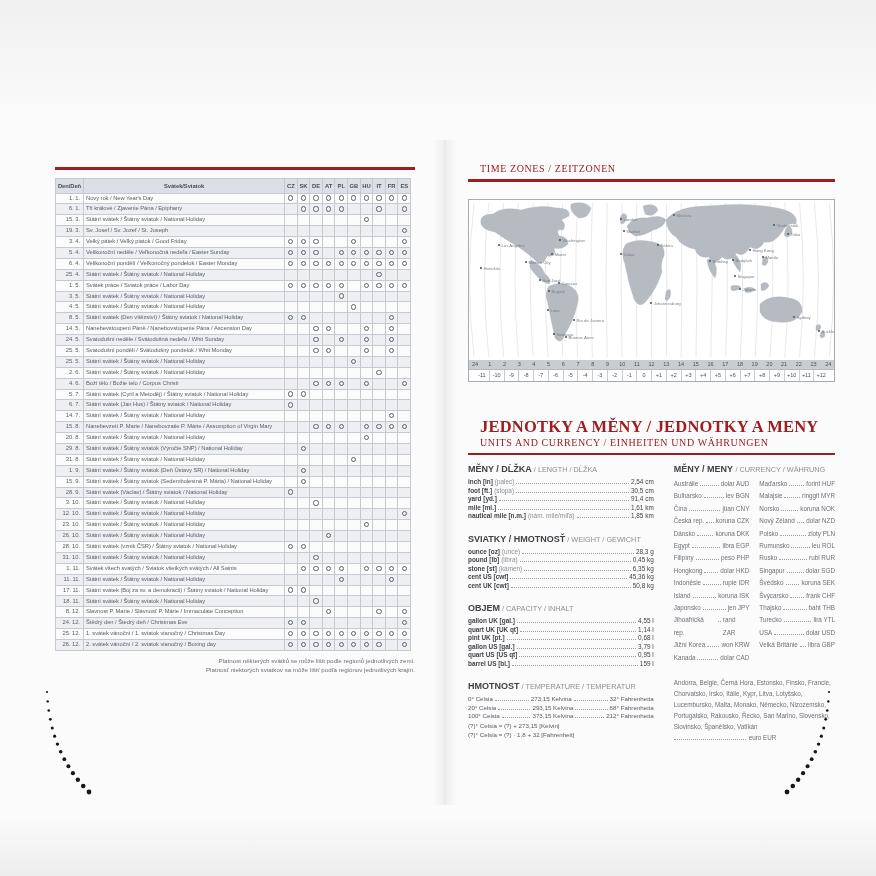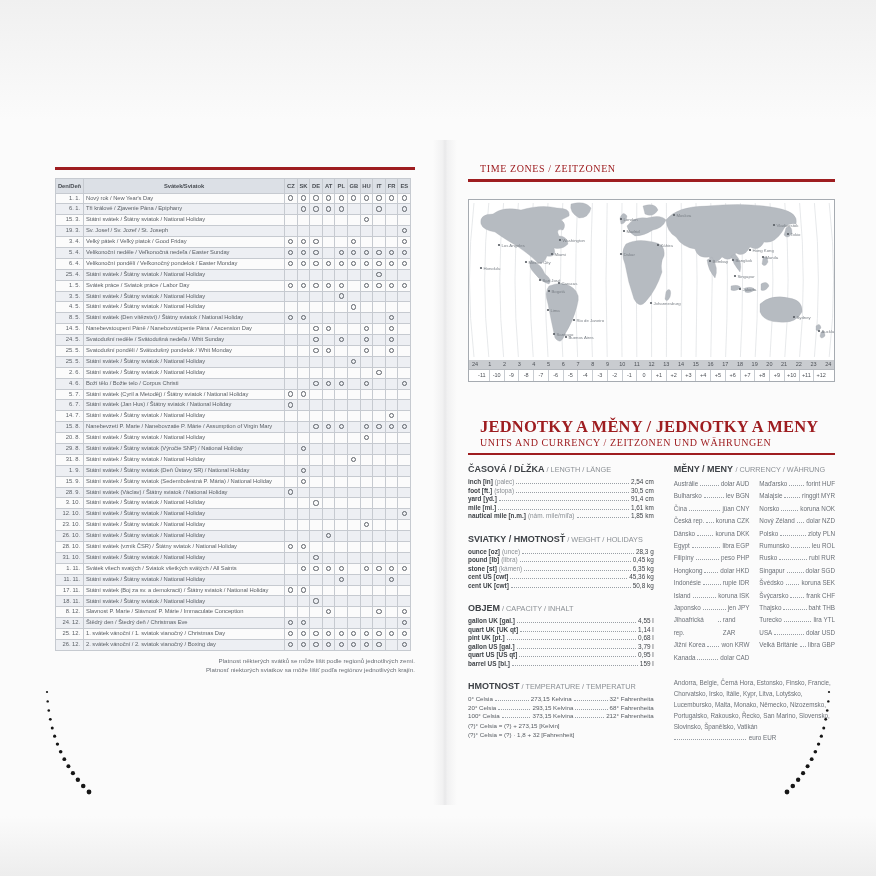--- a/index.html
+++ b/index.html
@@ -861,27 +861,27 @@
         <span>+8</span>
         <span>+9</span>
         <span>+10</span>
         <span>+11</span>
         <span>+12</span>
       </div>
   </div>
 
   <div class="units-head">
     <div class="title">JEDNOTKY A MĚNY / JEDNOTKY A MENY</div>
-    <div class="subtitle">UNITS AND CURRENCY / ZEITZONEN UND WÄHRUNGEN</div>
+    <div class="subtitle">UNITS AND CURRENCY / EINHEITEN UND WÄHRUNGEN</div>
     <div class="rule"></div>
   </div>
 
   <div class="units-cols">
     <div class="u-left" id="units-left">
-        <div class="sec-h"><span>ČASOVÁ / DĹŽKA</span><span class="lt"> / LENGTH / LÄNGE</span></div>
+        <div class="sec-h"><span>MĚNY / DĹŽKA</span><span class="lt"> / LENGTH / DĹŽKA</span></div>
         <div class="uitem">
           <span class="bld">inch [in]</span>
           <span class="lt">(palec)</span>
           <span class="lead"></span>
           <span class="val">2,54 cm</span>
         </div>
         <div class="uitem">
           <span class="bld">foot [ft.]</span>
           <span class="lt">(stopa)</span>
           <span class="lead"></span>
@@ -896,21 +896,21 @@
           <span class="bld">mile [mi.]</span>
           <span class="lead"></span>
           <span class="val">1,61 km</span>
         </div>
         <div class="uitem">
           <span class="bld">nautical mile [n.m.]</span>
           <span class="lt">(nám. míle/míľa)</span>
           <span class="lead"></span>
           <span class="val">1,85 km</span>
         </div>
-        <div class="sec-h"><span>SVIATKY / HMOTNOSŤ</span><span class="lt"> / WEIGHT / HOLIDAYS</span></div>
+        <div class="sec-h"><span>SVIATKY / HMOTNOSŤ</span><span class="lt"> / WEIGHT / GEWICHT</span></div>
         <div class="uitem">
           <span class="bld">ounce [oz]</span>
           <span class="lt">(unce)</span>
           <span class="lead"></span>
           <span class="val">28,3 g</span>
         </div>
         <div class="uitem">
           <span class="bld">pound [lb]</span>
           <span class="lt">(libra)</span>
           <span class="lead"></span>

